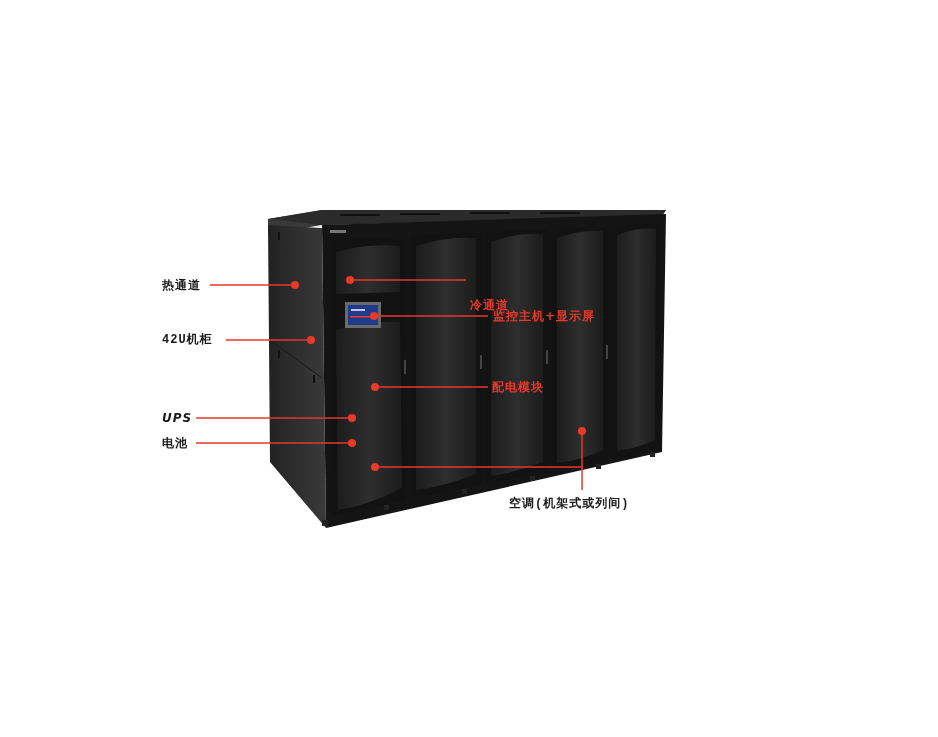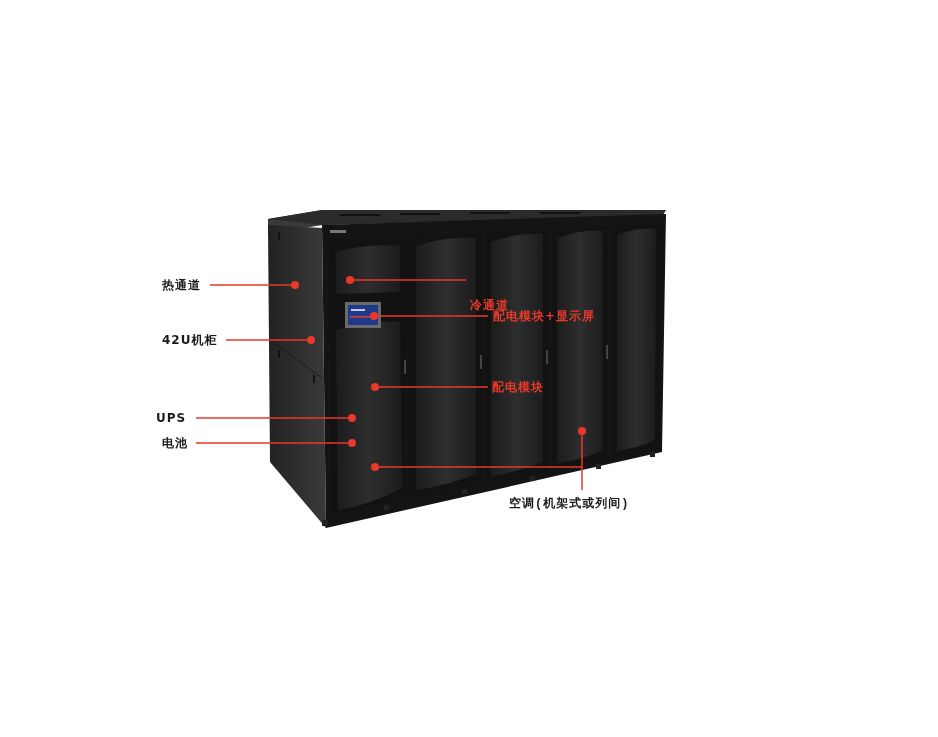--- a/index.html
+++ b/index.html
@@ -108,20 +108,20 @@
       <circle cx="350" cy="280" r="4"></circle>
       <circle cx="374" cy="316" r="4"></circle>
       <circle cx="375" cy="387" r="4"></circle>
       <circle cx="375" cy="467" r="4"></circle>
       <circle cx="582" cy="431" r="4"></circle>
     </g>
   </svg>
 
   
   <span class="lbl dark" style="left:162px;top:277px;">热通道</span>
-  <span class="lbl dark" style="left:162px;top:332px;">42U机柜</span>
-  <span class="lbl dark" style="left:156px;top:410px;">UPS</span>
+  <span class="lbl dark" style="left:162px;top:332px;font-family:Liberation Mono, monospace;">42U机柜</span>
+  <span class="lbl dark" style="left:162px;top:410px;font-style:italic;">UPS</span>
   <span class="lbl dark" style="left:162px;top:435px;">电池</span>
   <span class="lbl red" style="left:470px;top:272px;margin-top:25px;">冷通道</span>
-  <span class="lbl red" style="left:493px;top:308px;">配电模块+显示屏</span>
+  <span class="lbl red" style="left:493px;top:308px;">监控主机+显示屏</span>
   <span class="lbl red" style="left:492px;top:379px;text-align:center;">配电模块</span>
   <span class="lbl dark" style="left:509px;top:496px;font-family:Liberation Mono, monospace;">空调(机架式或列间)</span>
 </div>
 
 </body></html>

